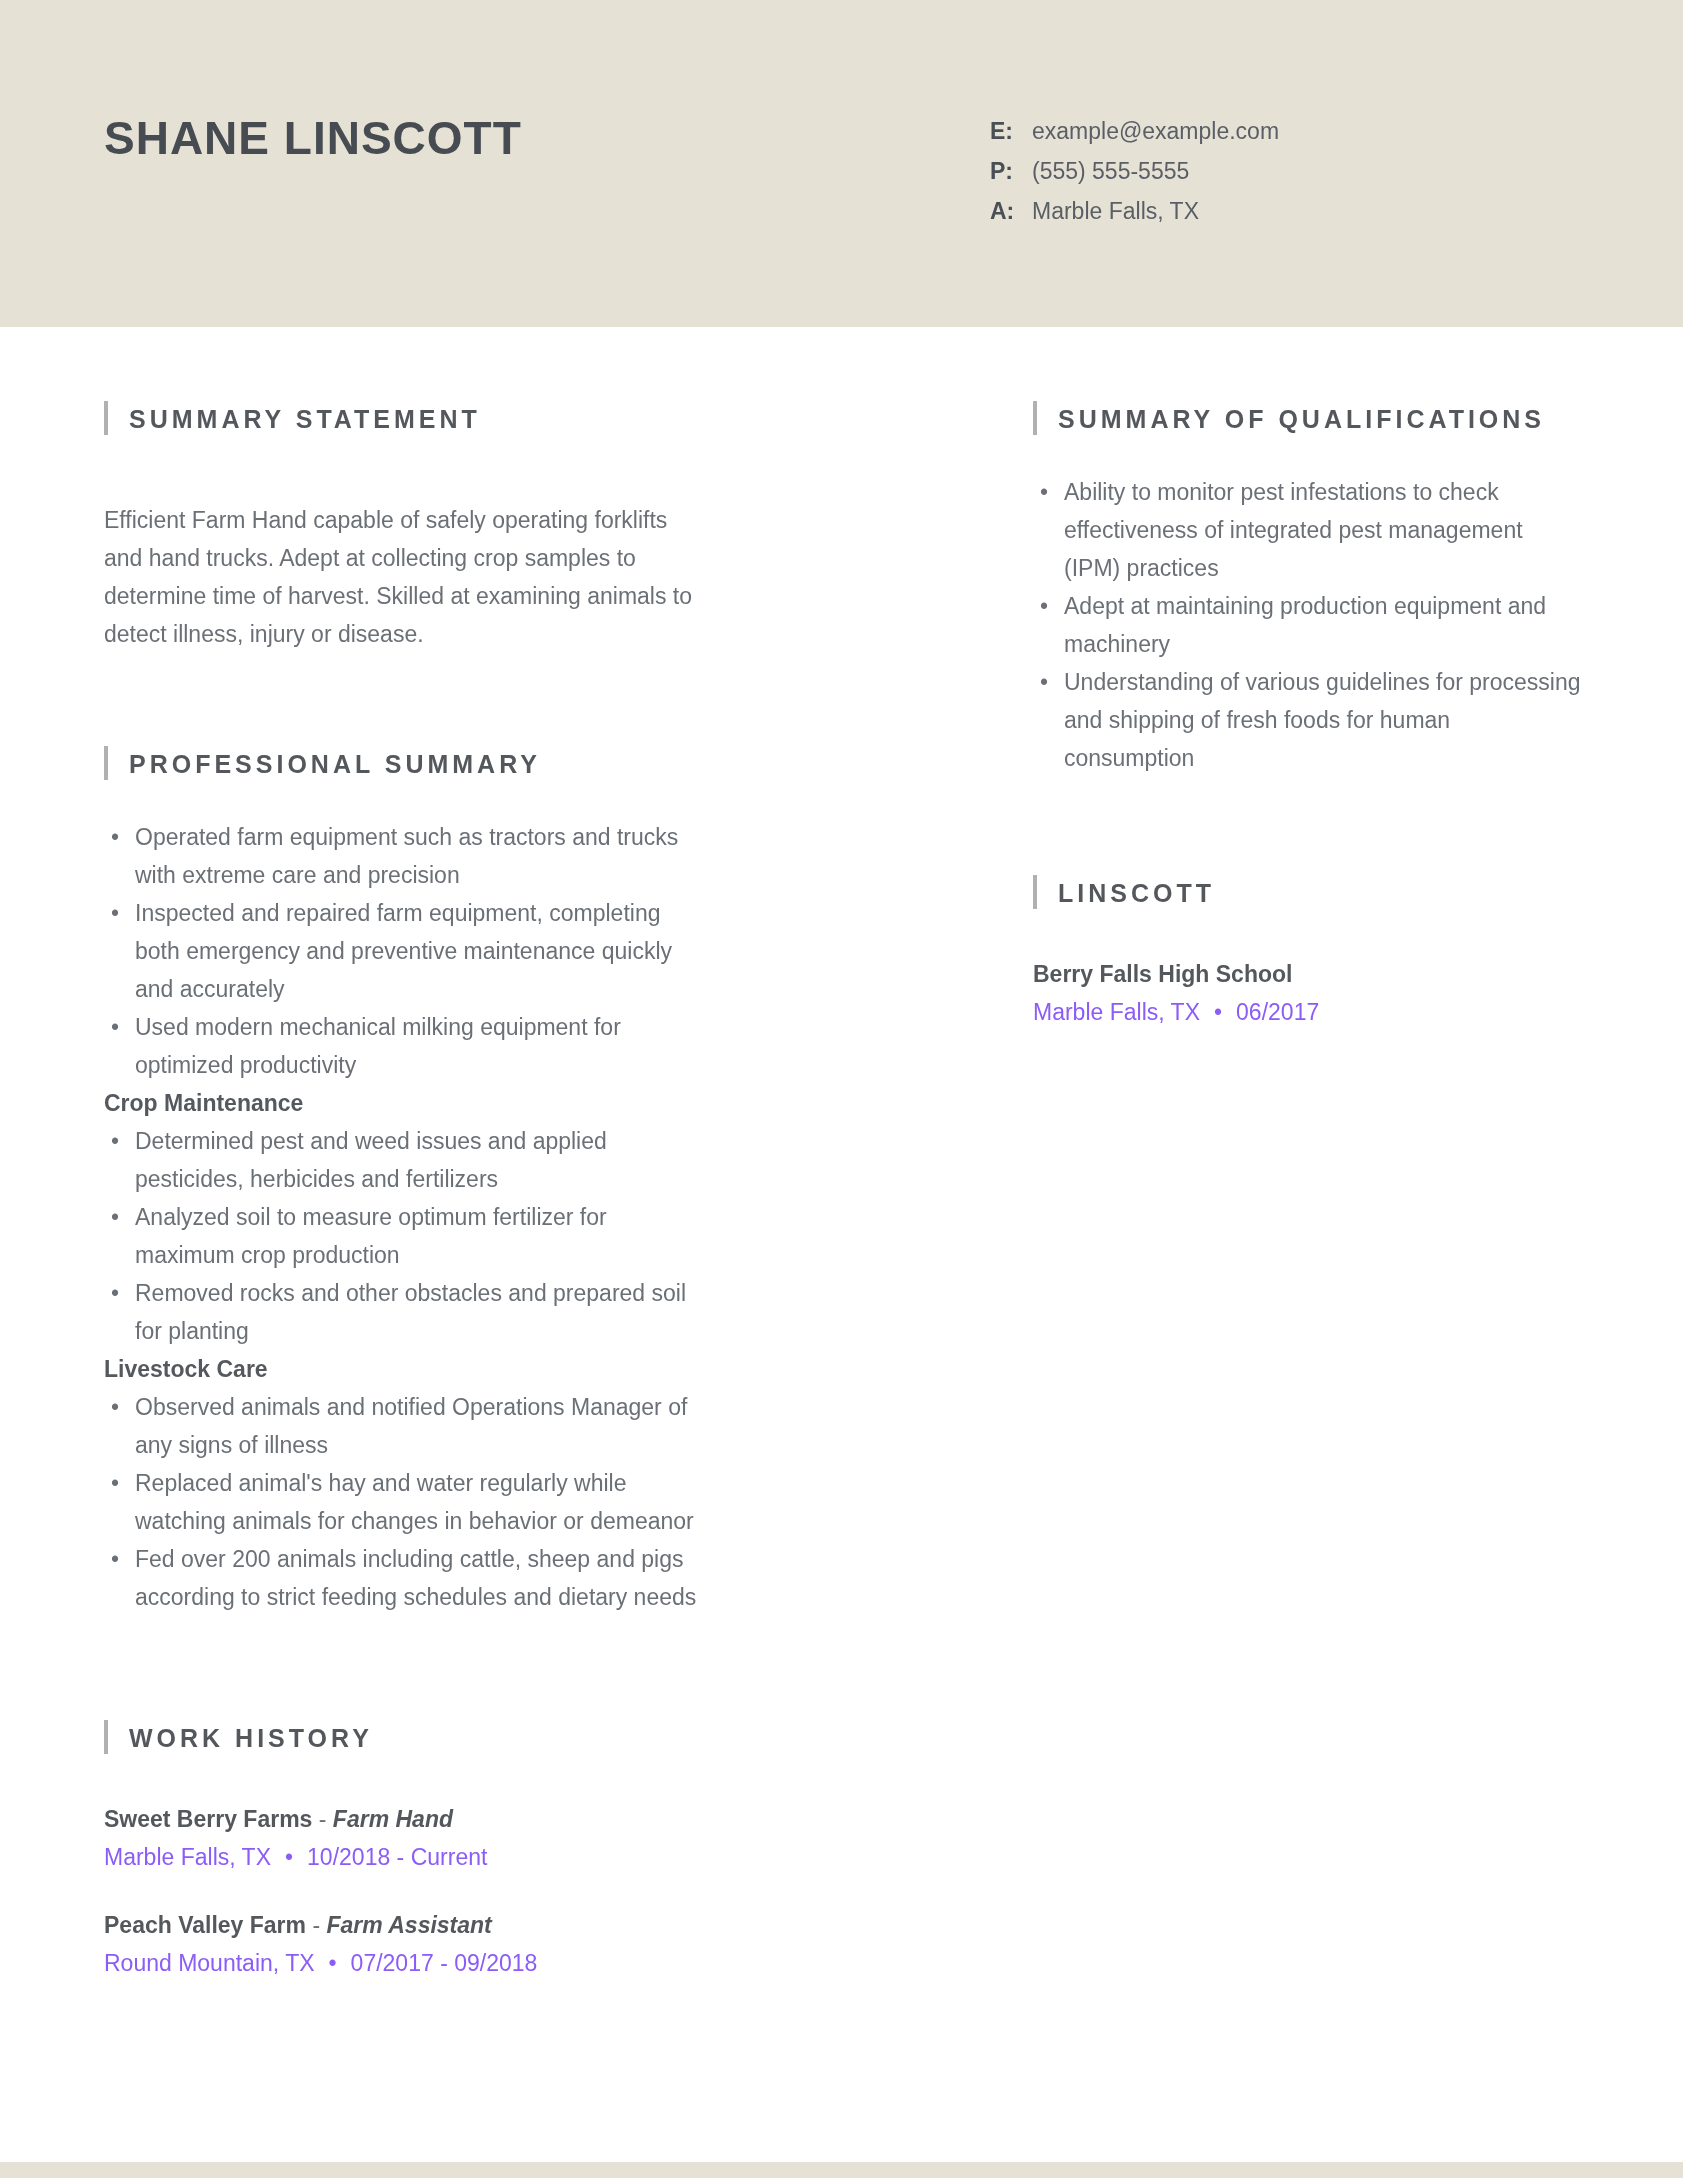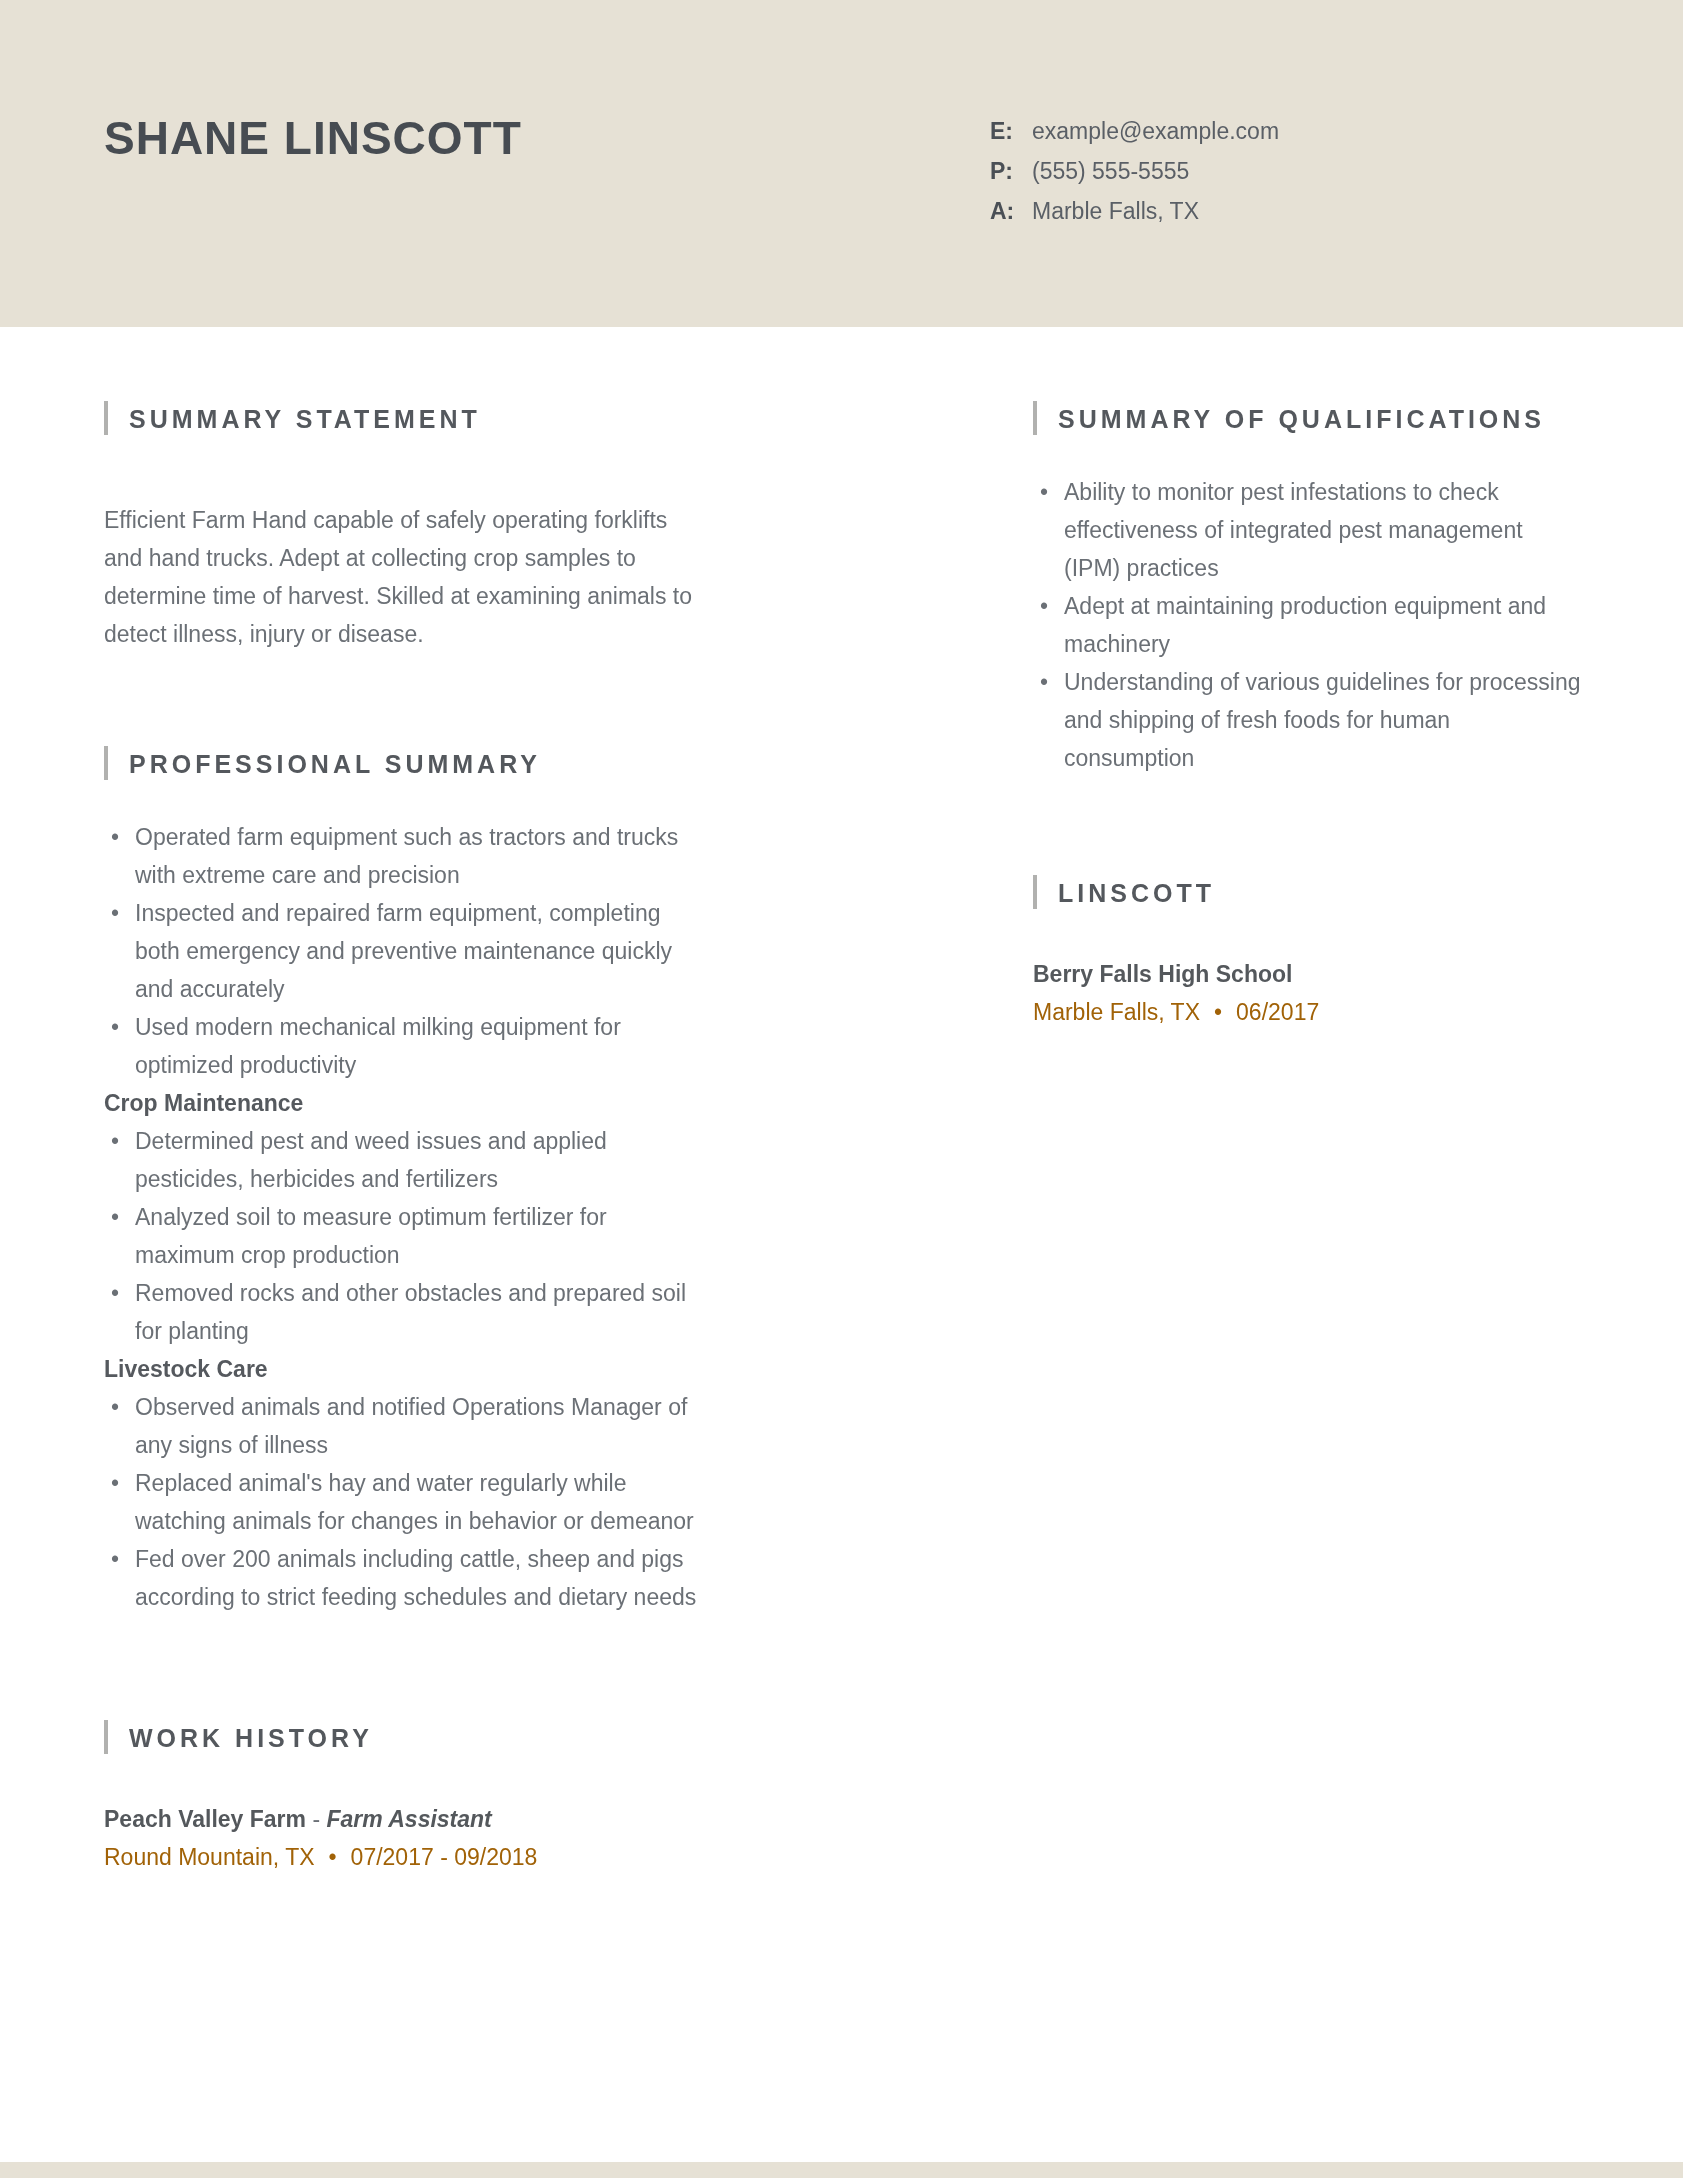--- a/index.html
+++ b/index.html
@@ -86,21 +86,21 @@
   .heading-skills{margin-top:93px;}
   .heading-work{margin-top:104px;}
   .heading-education{margin-top:98px;}
   
   .job{margin-top:44px;}
   .job + .job{margin-top:30px;}
   .job-line1{font-size:23px;line-height:38px;}
   .job-company{font-weight:bold;color:#54585c;}
   .job-sep{color:#6b7076;}
   .job-title{font-weight:bold;font-style:italic;color:#54585c;}
-  .meta-line{font-size:23px;line-height:38px;color:#a16207;}
+  .meta-line{font-size:23px;line-height:38px;color:#8b5cf6;}
   .meta-dot{padding:0 14px;}
   .edu-block{margin-top:44px;}
   .edu-school{font-size:23px;line-height:38px;font-weight:bold;color:#54585c;}
   .edu-degree{margin-top:12px;font-size:23px;line-height:38px;font-weight:bold;font-style:italic;color:#54585c;}
   
   .footer-bar{
     position:absolute;left:0;right:0;bottom:0;height:16px;
     background:#e6e1d5;
   }
 </style>
@@ -165,20 +165,30 @@
           <li><span class="dot">•</span><span>Fed over 200 animals including cattle, sheep and pigs according to strict feeding schedules and dietary needs</span></li>
         </ul>
 
       </div>
 
       <div class="sec-heading heading-work">
         <div class="sec-bar"></div>
         <span>WORK HISTORY</span>
       </div>
 
+      <div class="job">
+        <div class="job-line1">
+          <span class="job-company">Sweet Berry Farms</span>
+          <span class="job-sep">-</span>
+          <span class="job-title">Farm Hand</span>
+        </div>
+        <div class="meta-line">
+          <span>Marble Falls, TX</span><span class="meta-dot">•</span><span>10/2018 - Current</span>
+        </div>
+      </div>
 
       <div class="job">
         <div class="job-line1">
           <span class="job-company">Peach Valley Farm</span>
           <span class="job-sep">-</span>
           <span class="job-title">Farm Assistant</span>
         </div>
         <div class="meta-line">
           <span>Round Mountain, TX</span><span class="meta-dot">•</span><span>07/2017 - 09/2018</span>
         </div>

